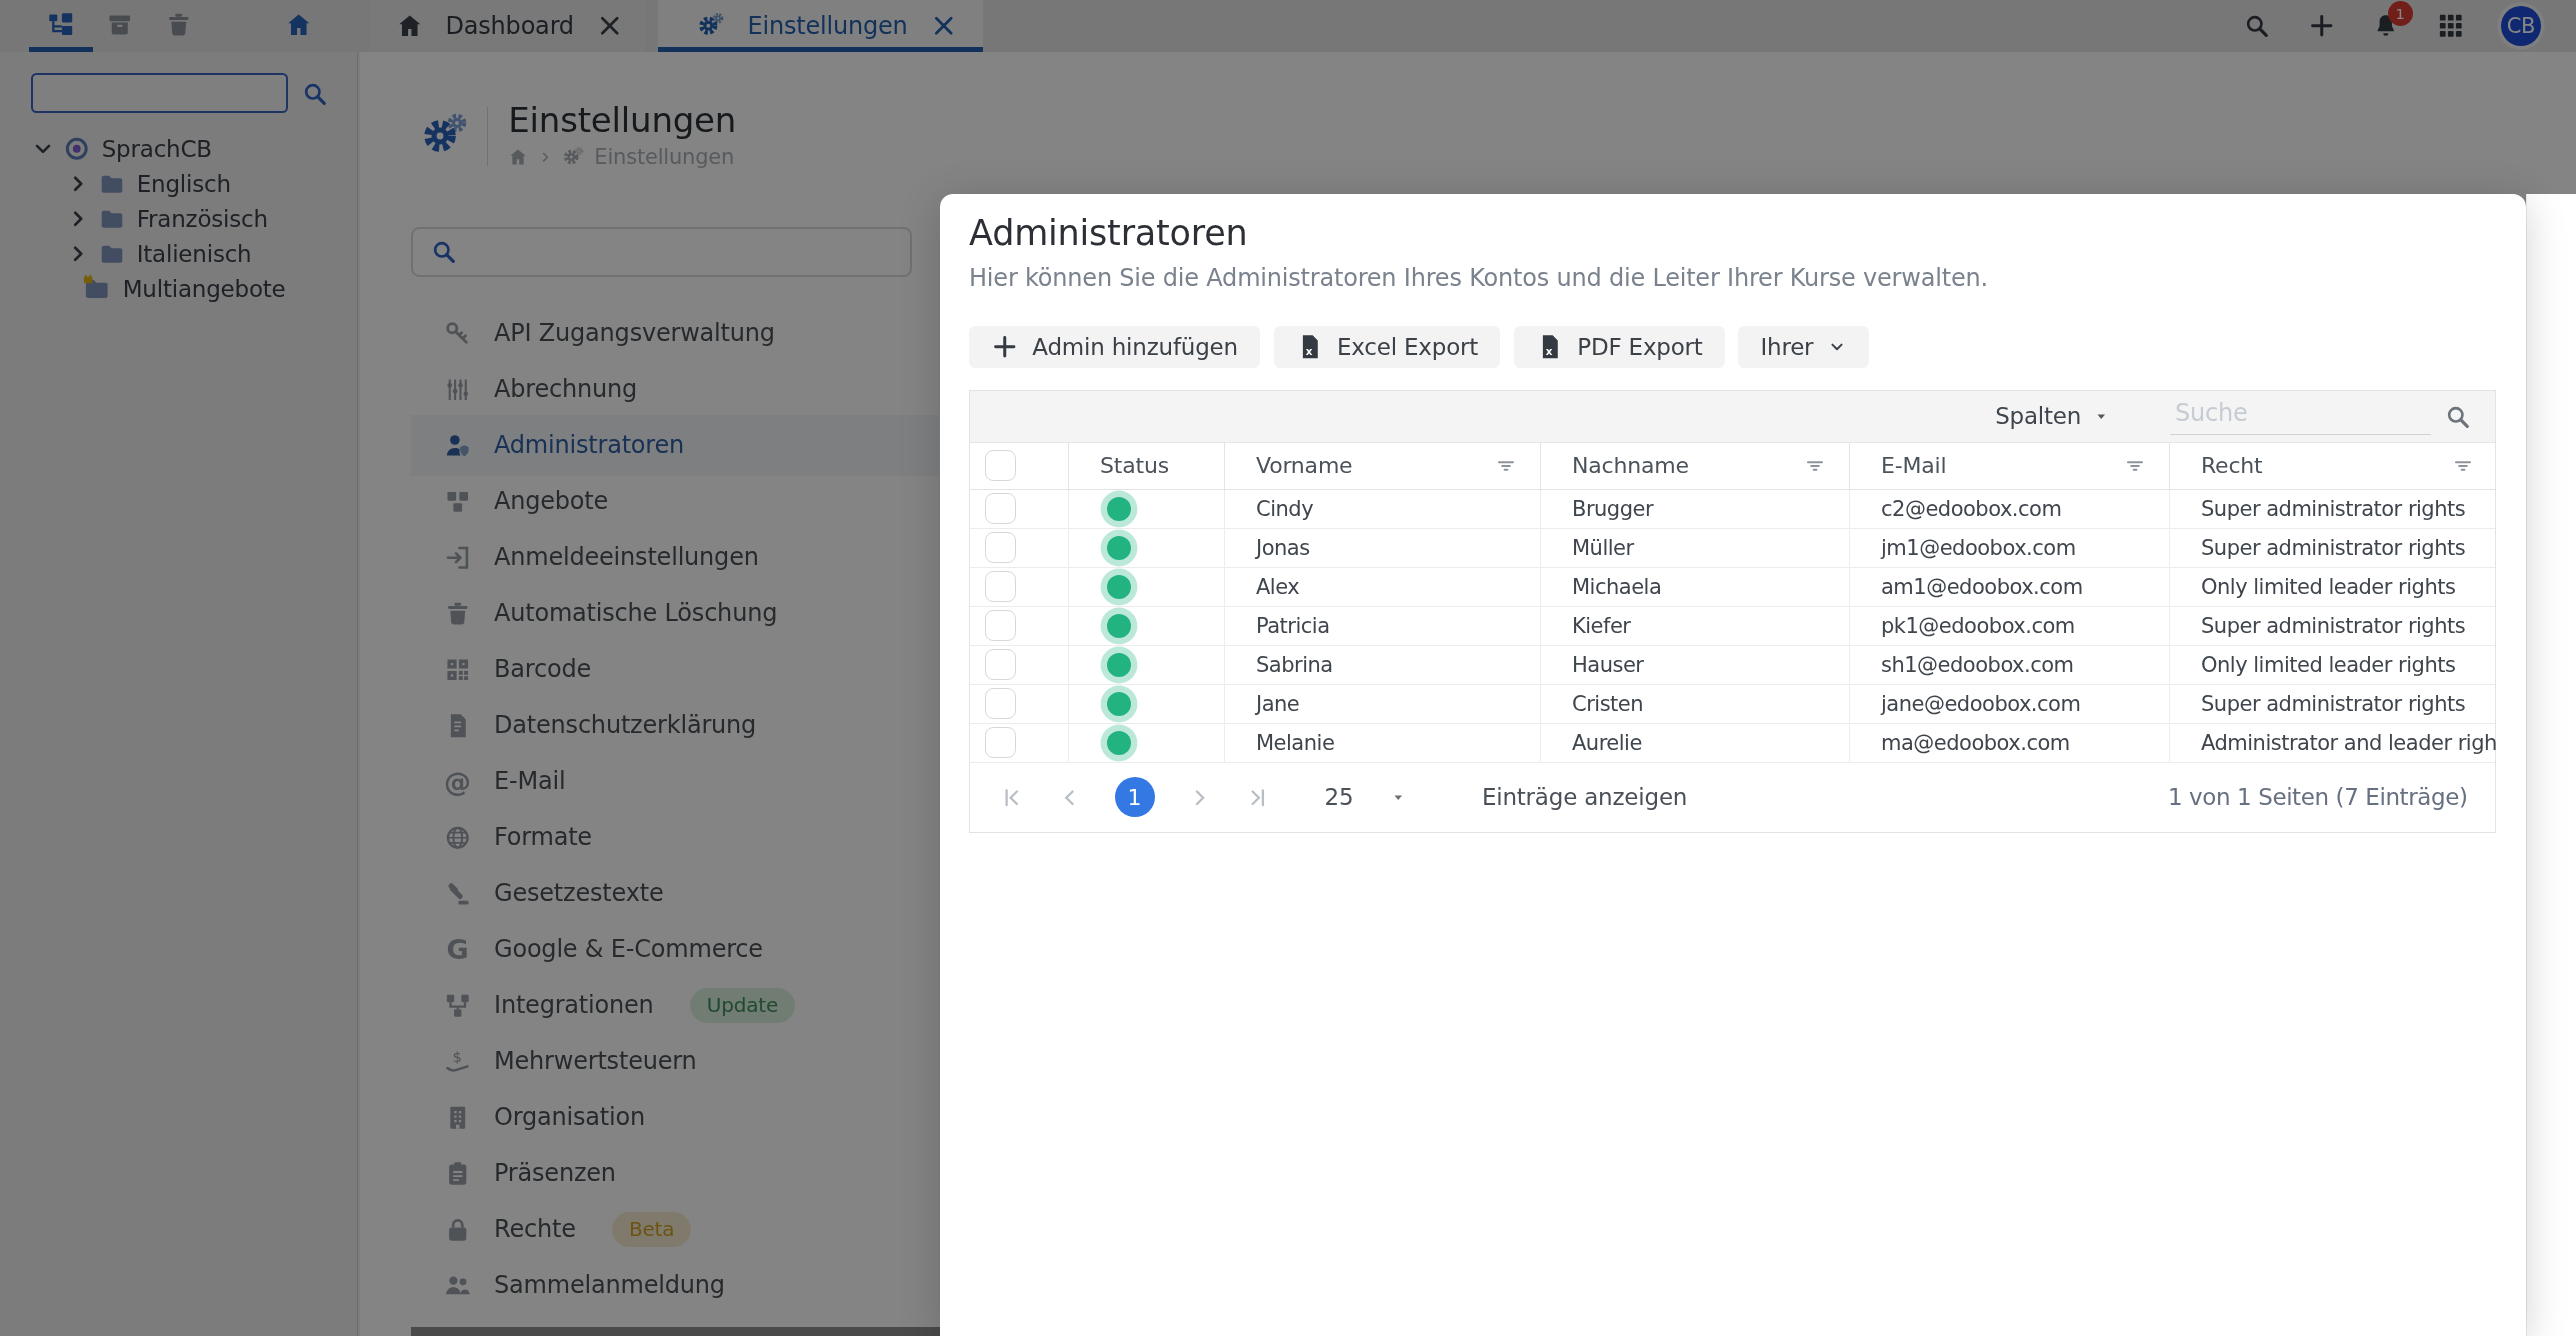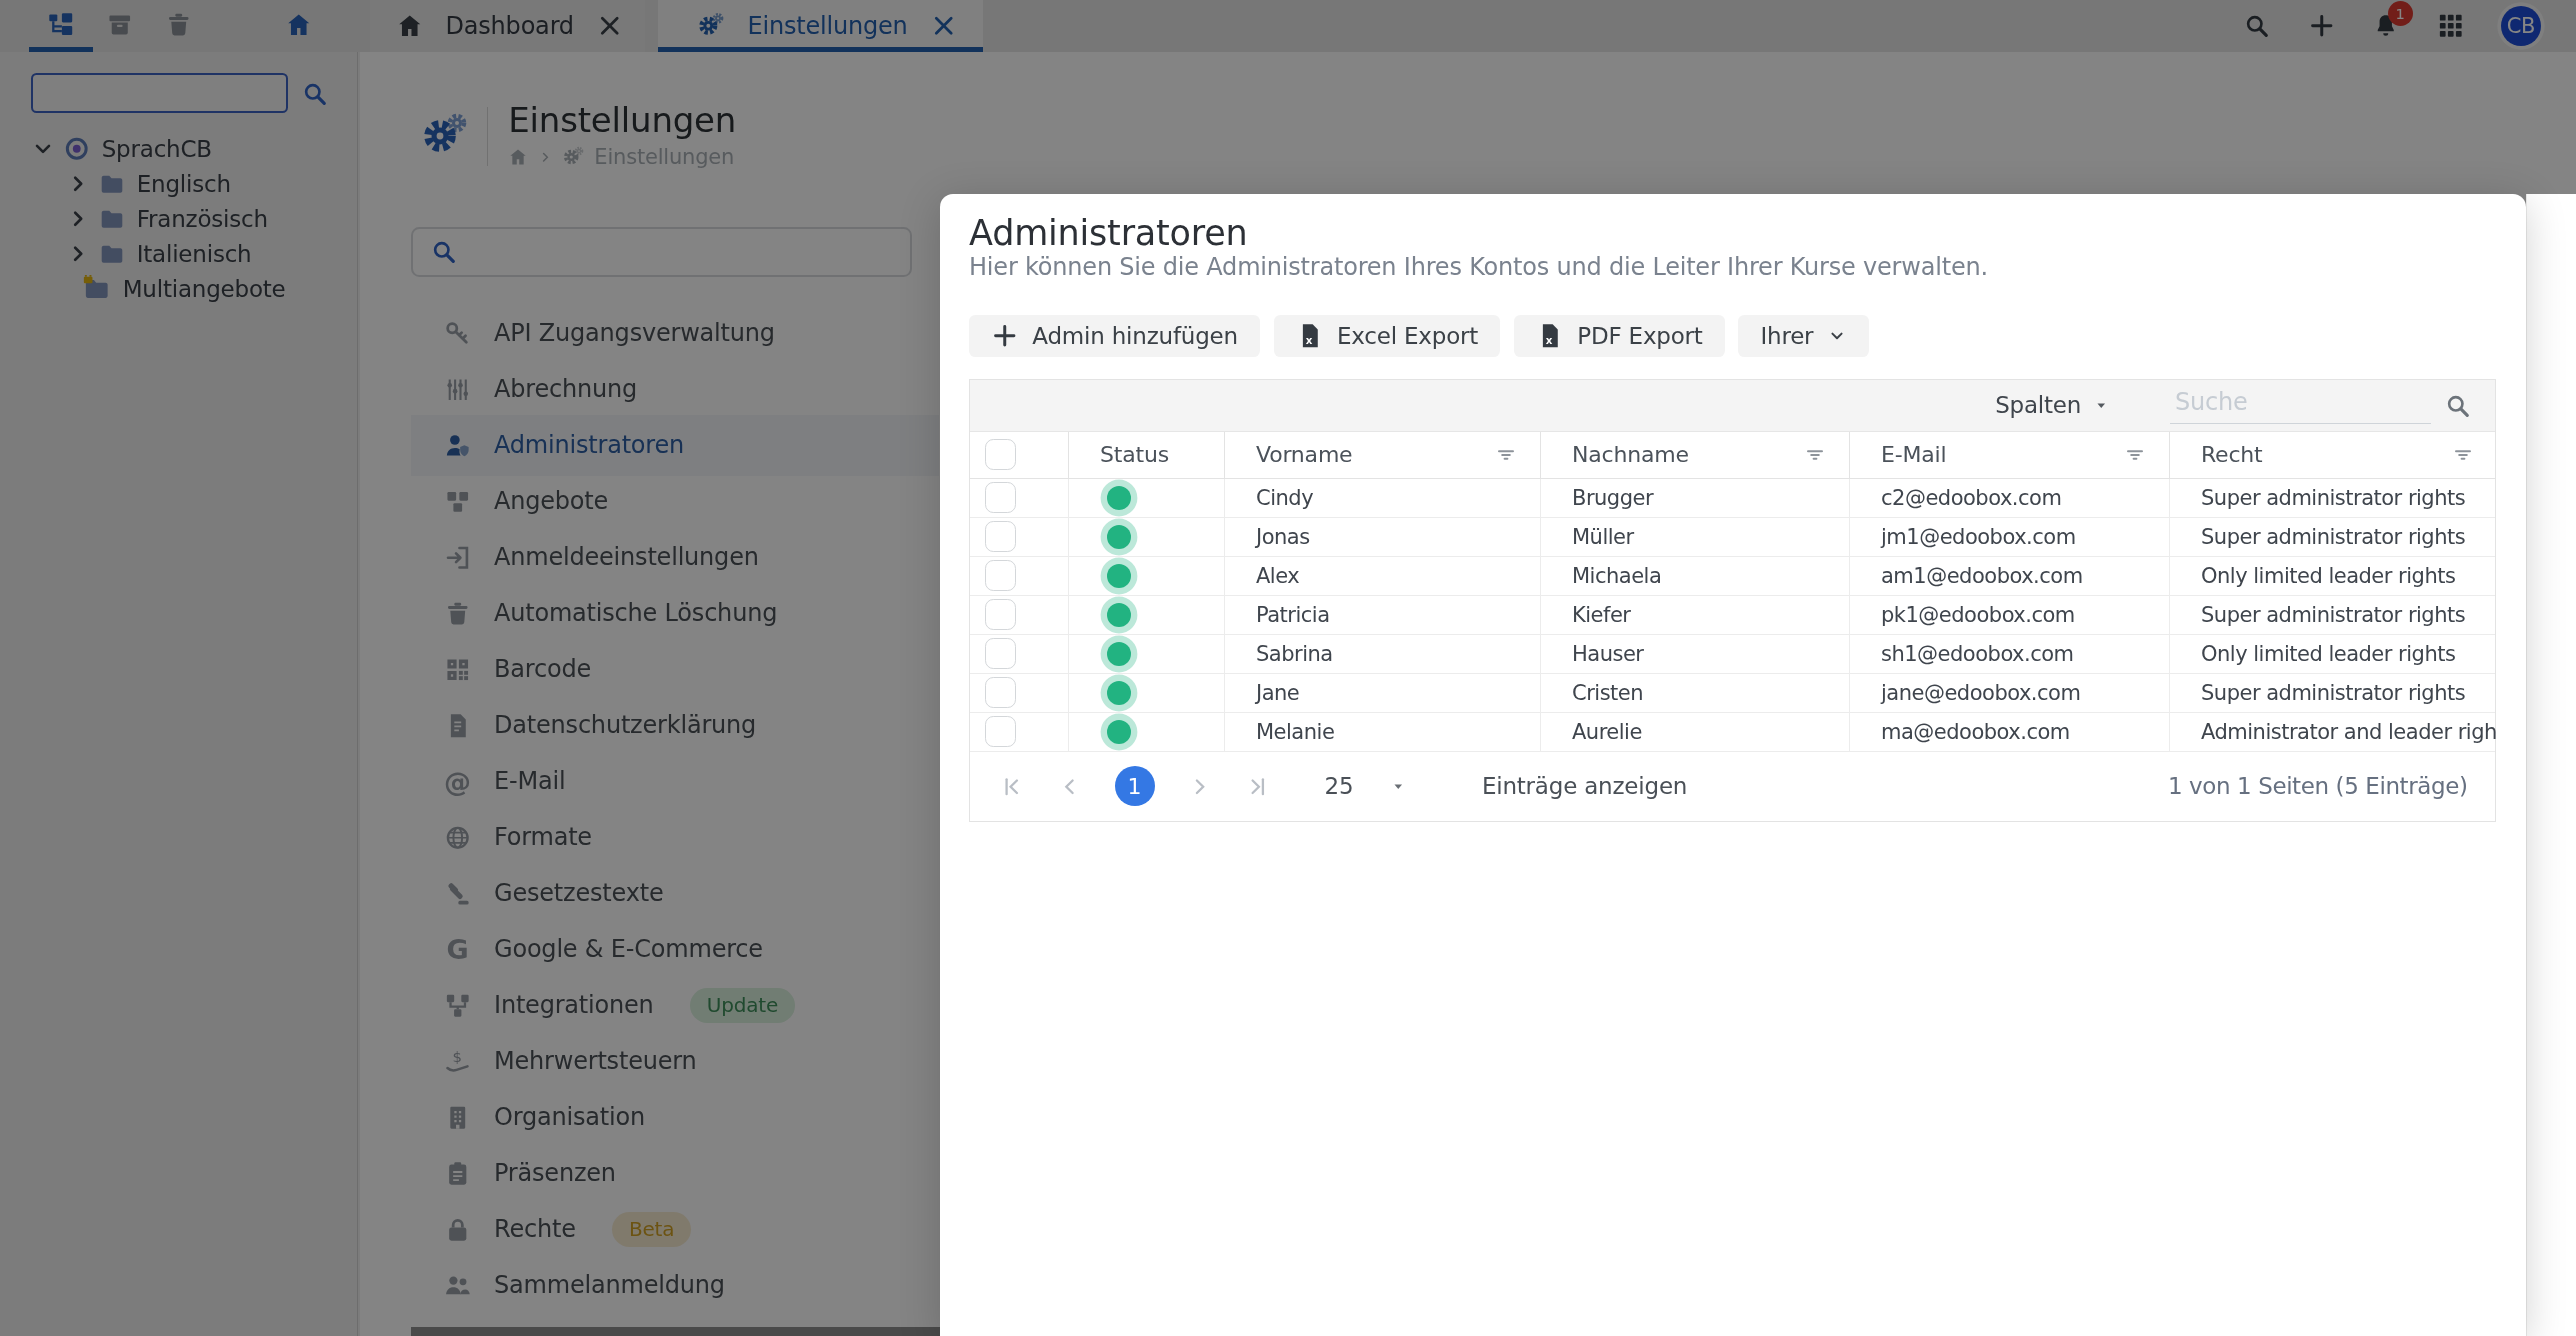--- a/index.html
+++ b/index.html
@@ -61,21 +61,21 @@
   .pill-beta{background:#f6ead0;color:#cfa024}
   .hscroll{position:absolute;left:411px;top:1327px;width:529px;height:10px;background:#8e8e8e;z-index:12}
 
   
   .dim{position:absolute;inset:0;background:rgba(0,0,0,0.48);z-index:40}
   .drawer{position:absolute;left:940px;top:194px;right:0;bottom:0;z-index:50}
   .gutter{position:absolute;right:0;top:0;width:50px;bottom:0;background:#fff;border-left:0.9px solid #ececec}
   .card{position:absolute;left:0;top:0;width:1586px;bottom:0;background:#fff;border-radius:13px 13px 0 0;
     box-shadow:0 7.3px 42px rgba(0,0,0,.18);padding:18.3px 29px 0;--hole:#fff}
   .d-title{font-size:35px;color:#2c3036;font-weight:500;line-height:42px}
-  .d-sub{font-size:24px;color:#7a828e;margin-top:0;line-height:27.5px}
+  .d-sub{font-size:24px;color:#7a828e;margin-top:11px;line-height:27.5px}
   .btn-row{margin-top:33px;display:flex;gap:13.8px}
   .btn{height:42px;background:#f3f3f3;border-radius:6.4px;display:flex;align-items:center;gap:13.8px;
     padding:0 22px;font-size:23px;color:#3b4147;white-space:nowrap}
   .btn .bic{color:#343a41}
 
   
   .grid{margin-top:22px;width:1527px;border:0.9px solid #e3e3e3;background:#fff}
   .grid-toolbar{height:52px;background:#f4f4f4;display:flex;align-items:center;justify-content:flex-end;border-bottom:0.9px solid #e6e6e6}
   .spalten{display:flex;align-items:center;gap:11px;font-size:23px;color:#3f454c;margin-right:59px}
   .gsearch{display:flex;align-items:center;margin-right:24px}
@@ -748,19 +748,19 @@
           </div>
           <div class="psize">
             <span>25</span>
             <span class="ic caret" style="width:16.5px">
                 <svg width="16.5" height="16.5" viewBox="0 0 24 24" fill="currentColor">
                   <path d="M6.5 9.5h11L12 16z"></path>
                 </svg>
               </span>
           </div>
           <div class="plabel">Einträge anzeigen</div>
-          <div class="psummary">1 von 1 Seiten (5 Einträge)</div>
+          <div class="psummary">1 von 1 Seiten (7 Einträge)</div>
         </div>
       </div>
     </div>
   </div>
 </div>
 
 
 </body></html>

